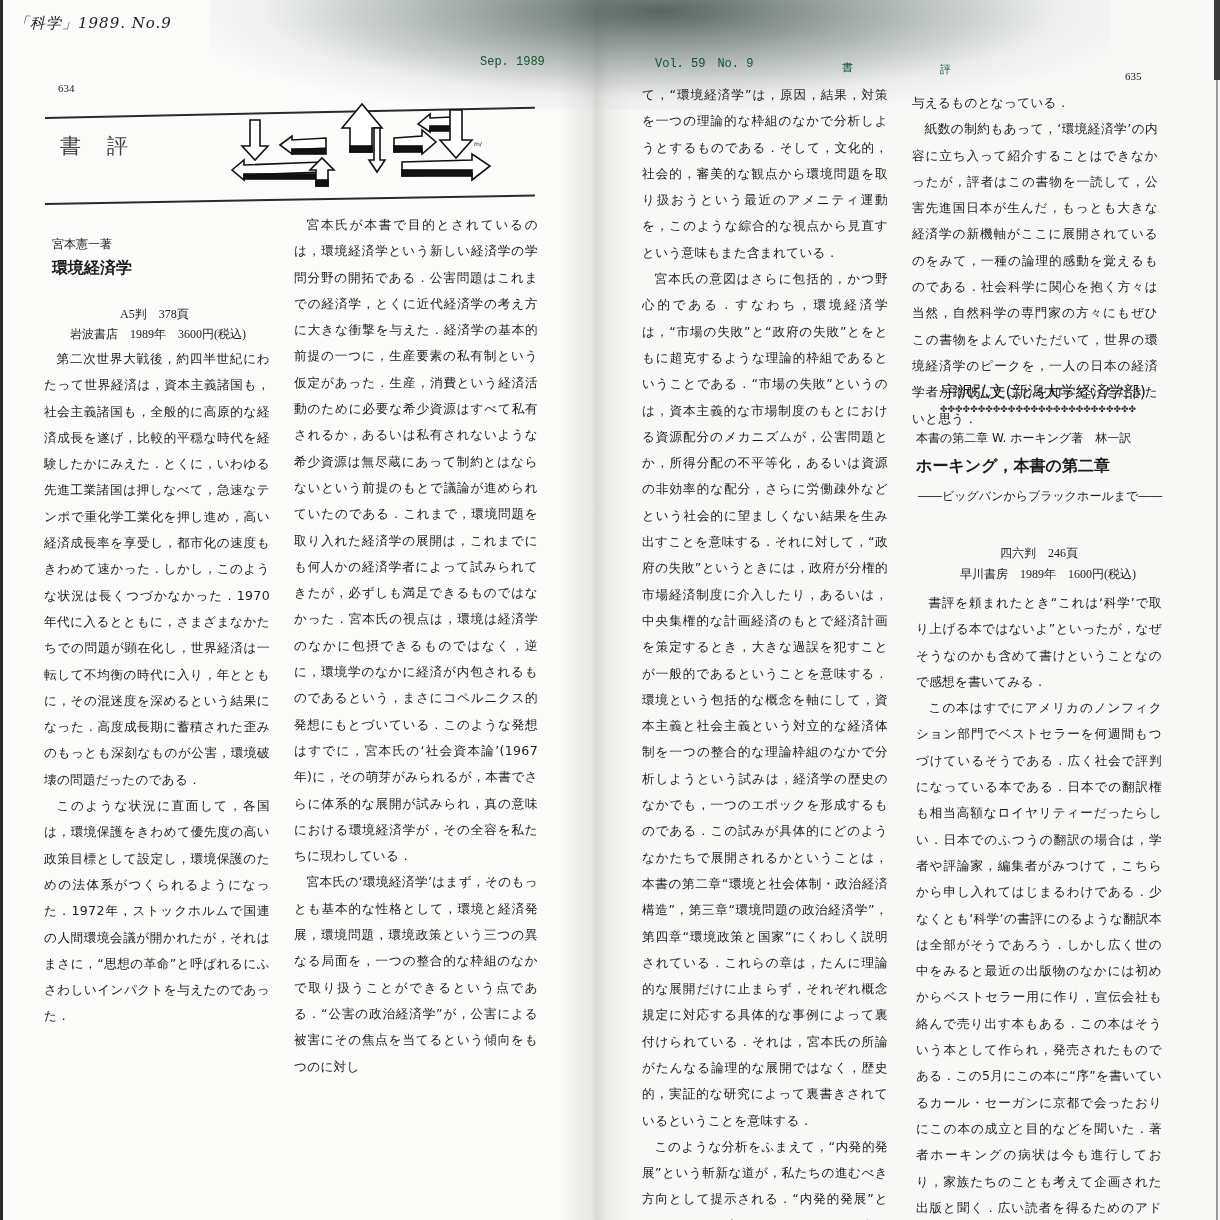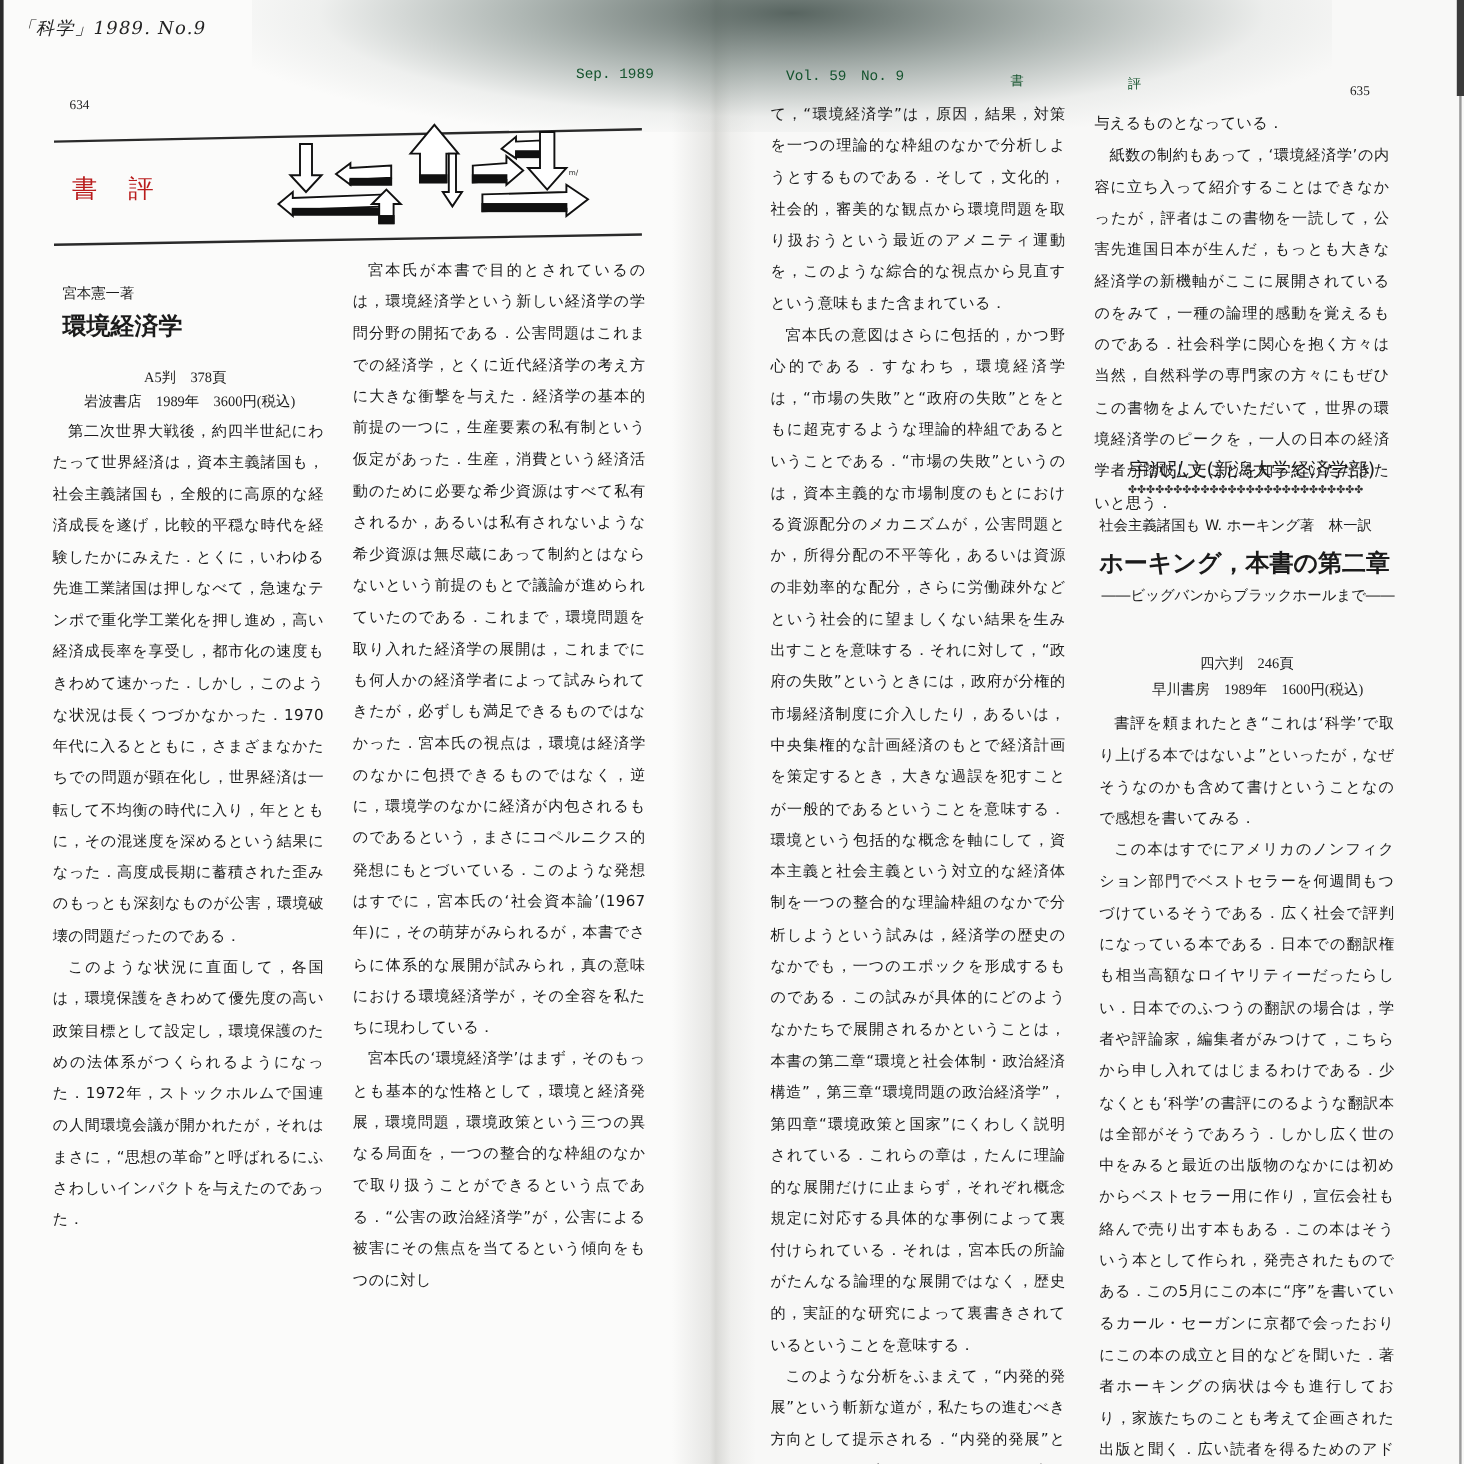--- a/index.html
+++ b/index.html
@@ -28,31 +28,31 @@
   .handnote {
     position:absolute; left:14px; top:14px;
     font-family:"DejaVu Serif", serif; font-size:15px; font-style:italic;
     color:#222; letter-spacing:1px;
   }
   .running { position:absolute; font-family:Liberation Mono, monospace; font-size:12px; color:#14532d; }
   .pageno { position:absolute; font-family:"Liberation Serif", serif; font-size:11px; color:#222; }
 
   .rule { position:absolute; height:2px; background:#2a2a2a; }
   .section-title {
-    position:absolute; left:60px; top:143px; font-size:21px; letter-spacing:26px;
-    font-family:"DejaVu Sans", sans-serif; color:#b91c1c;
+    position:absolute; left:60px; top:132px; font-size:21px; letter-spacing:26px;
+    font-family:"DejaVu Sans", sans-serif; color:#404040;
   }
   .logo { position:absolute; left:222px; top:100px; width:270px; height:88px; }
 
   .col { position:absolute; font-size:12.6px; line-height:26.3px; letter-spacing:0.3px; }
   .col p { margin:0; text-indent:1em; text-align:justify; }
   .col p.noindent { text-indent:0; }
 
   .book-author { position:absolute; font-size:12px; }
-  .book-title { position:absolute; font-size:20px; font-weight:bold; }
+  .book-title { position:absolute; font-size:16px; font-weight:bold; }
   .book-subtitle { position:absolute; font-size:12px; }
   .book-meta { position:absolute; font-size:12px; font-family:"Liberation Serif", serif; }
   .reviewer { position:absolute; font-size:16px; text-align:right; }
   .ornament {
     position:absolute; left:940px; top:404px; width:200px; height:12px; overflow:hidden;
     font-size:9px; letter-spacing:0px; color:#333; white-space:nowrap;
   }
 </style>
 </head>
 <body>
@@ -134,21 +134,21 @@
   <p>このような分析をふまえて，“内発的発展”という斬新な道が，私たちの進むべき方向として提示される．“内発的発展”というのは，環境か，開発かという二者択一の考え方ではなく，分権と参加という地方自治の原則の上に立って，環境を保全しながら，地域の経済的発展をはかろうというものであって，たんに先進工業諸国だけでなく，発展途上諸国の経済発展に対しても重要な示唆を</p>
 </div>
 
 <div class="col" style="left:912px;top:90px;width:246px;">
   <p class="noindent">与えるものとなっている．</p>
   <p>紙数の制約もあって，‘環境経済学’の内容に立ち入って紹介することはできなかったが，評者はこの書物を一読して，公害先進国日本が生んだ，もっとも大きな経済学の新機軸がここに展開されているのをみて，一種の論理的感動を覚えるものである．社会科学に関心を抱く方々は当然，自然科学の専門家の方々にもぜひこの書物をよんでいただいて，世界の環境経済学のピークを，一人の日本の経済学者が踏破したことを知っていただきたいと思う．</p>
 </div>
 <div class="reviewer" style="left:940px;top:382px;width:206px;">宇沢弘文(新潟大学経済学部)</div>
 <div class="ornament">✤✤✤✤✤✤✤✤✤✤✤✤✤✤✤✤✤✤✤✤✤✤✤✤✤✤</div>
 
-<div class="book-author" style="left:916px;top:430px;">社会主義諸国も W. ホーキング著　林一訳</div>
+<div class="book-author" style="left:916px;top:430px;">本書の第二章 W. ホーキング著　林一訳</div>
 <div class="book-title" style="left:916px;top:456px;">ホーキング，本書の第二章</div>
 <div class="book-subtitle" style="left:918px;top:488px;">――ビッグバンからブラックホールまで――</div>
 <div class="book-meta" style="left:1000px;top:545px;width:160px;">四六判　246頁</div>
 <div class="book-meta" style="left:960px;top:566px;width:200px;">早川書房　1989年　1600円(税込)</div>
 
 <div class="col" style="left:916px;top:590px;width:246px;">
   <p>書評を頼まれたとき“これは‘科学’で取り上げる本ではないよ”といったが，なぜそうなのかも含めて書けということなので感想を書いてみる．</p>
   <p>この本はすでにアメリカのノンフィクション部門でベストセラーを何週間もつづけているそうである．広く社会で評判になっている本である．日本での翻訳権も相当高額なロイヤリティーだったらしい．日本でのふつうの翻訳の場合は，学者や評論家，編集者がみつけて，こちらから申し入れてはじまるわけである．少なくとも‘科学’の書評にのるような翻訳本は全部がそうであろう．しかし広く世の中をみると最近の出版物のなかには初めからベストセラー用に作り，宣伝会社も絡んで売り出す本もある．この本はそういう本として作られ，発売されたものである．この5月にこの本に“序”を書いているカール・セーガンに京都で会ったおりにこの本の成立と目的などを聞いた．著者ホーキングの病状は今も進行しており，家族たちのことも考えて企画された出版と聞く．広い読者を得るためのアドバイスをセーガンはしたらしい．アメリカではこの本に合わせてホーキングの姿がしばしばテレビに登場するようになった．ま</p>
 </div>
 

